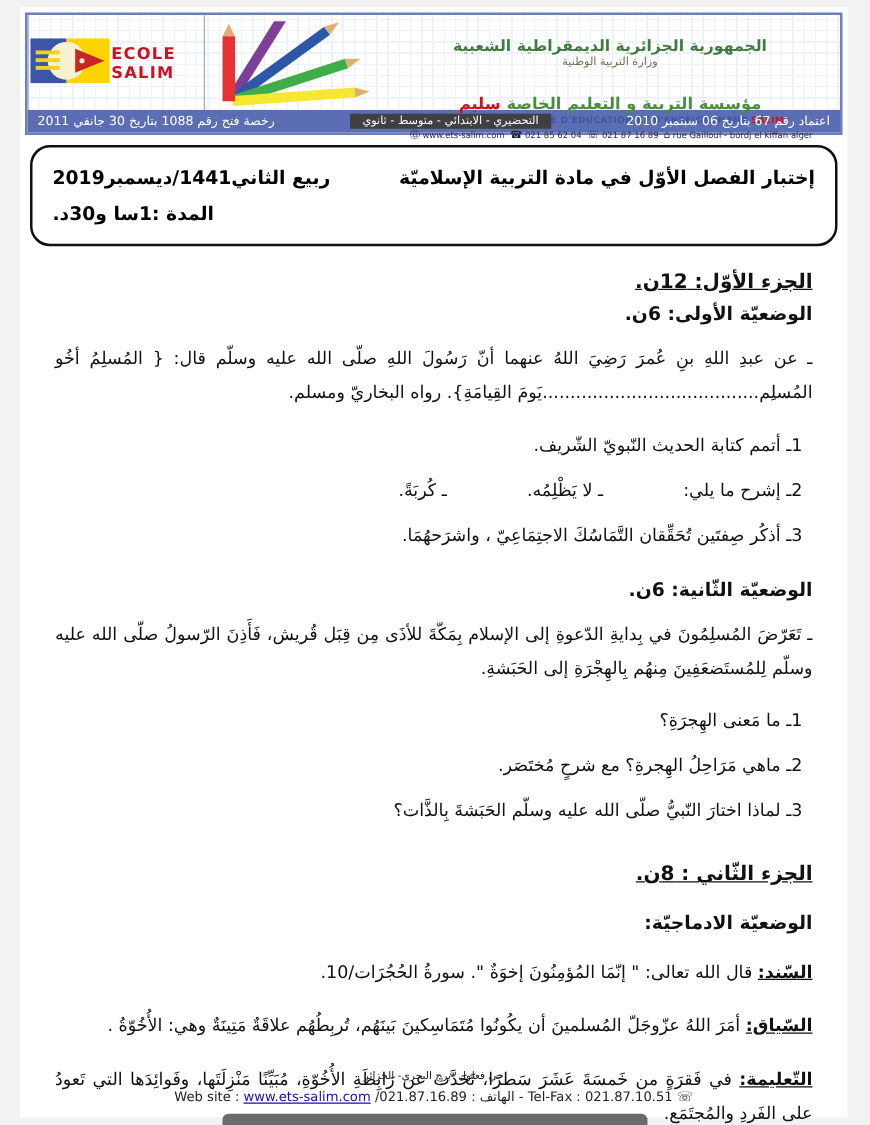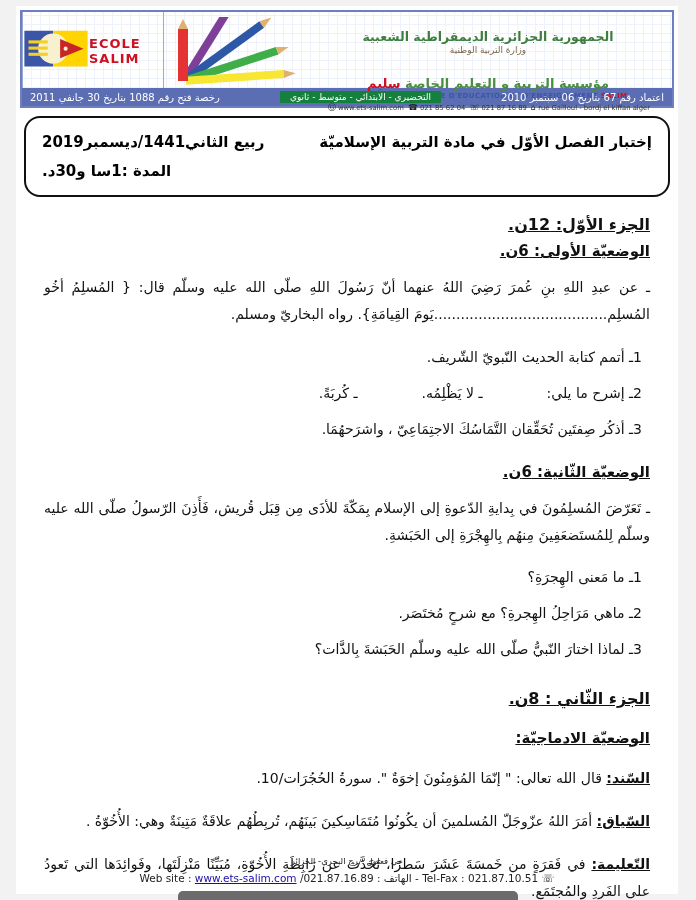--- a/index.html
+++ b/index.html
@@ -48,21 +48,21 @@
   .inst-l4{direction:ltr;color:#3b56a6;font-weight:bold;font-size:7px;letter-spacing:.4px;}
   .inst-l4 .hl{color:#cf1020;}
   .inst-contact{direction:ltr;color:#333;font-size:6.8px;margin-top:2px;white-space:nowrap;}
   .inst-contact .ic{color:#222;font-size:8px;margin:0 2px;}
   .header-banner{
     height:18px;background:#5b6db3;color:#fff;
     display:flex;align-items:center;justify-content:space-between;
     direction:rtl;font-size:10px;padding:0 8px;
   }
   .banner-red{
-    background:#15803d;color:#fff;font-size:9px;
+    background:#404040;color:#fff;font-size:9px;
     padding:1px 10px;border-radius:1px;white-space:nowrap;
   }
 
   
   .exam-box{
     margin:8px 8px 0 8px;
     border:2px solid #111;border-radius:16px;
     display:flex;direction:rtl;
     padding:10px 16px;box-sizing:border-box;
     font-weight:bold;font-size:15px;line-height:1.9;
@@ -73,21 +73,21 @@
 
   
   .exam-body{direction:rtl;padding:6px 28px 0 28px;color:#111;}
   .section-h{
     font-size:16px;font-weight:bold;margin:12px 0 2px 0;
     text-decoration:underline;display:inline-block;
   }
   .head-line{line-height:1.2;margin:0;}
   .sub-h{
     font-size:15px;font-weight:bold;margin:6px 0 2px 0;
-    text-decoration:underline;display:inline-block;
+    display:inline-block;
   }
   .para{
     font-size:14px;line-height:1.95;margin:12px 0 8px 0;text-align:justify;
   }
   .q{font-size:14px;margin:20px 0;padding-right:8px;}
   .q-row{display:flex;gap:64px;}
   .labeled{font-size:14px;line-height:1.95;margin:16px 0;text-align:justify;}
   .lbl{font-weight:bold;text-decoration:underline;}
 
   

